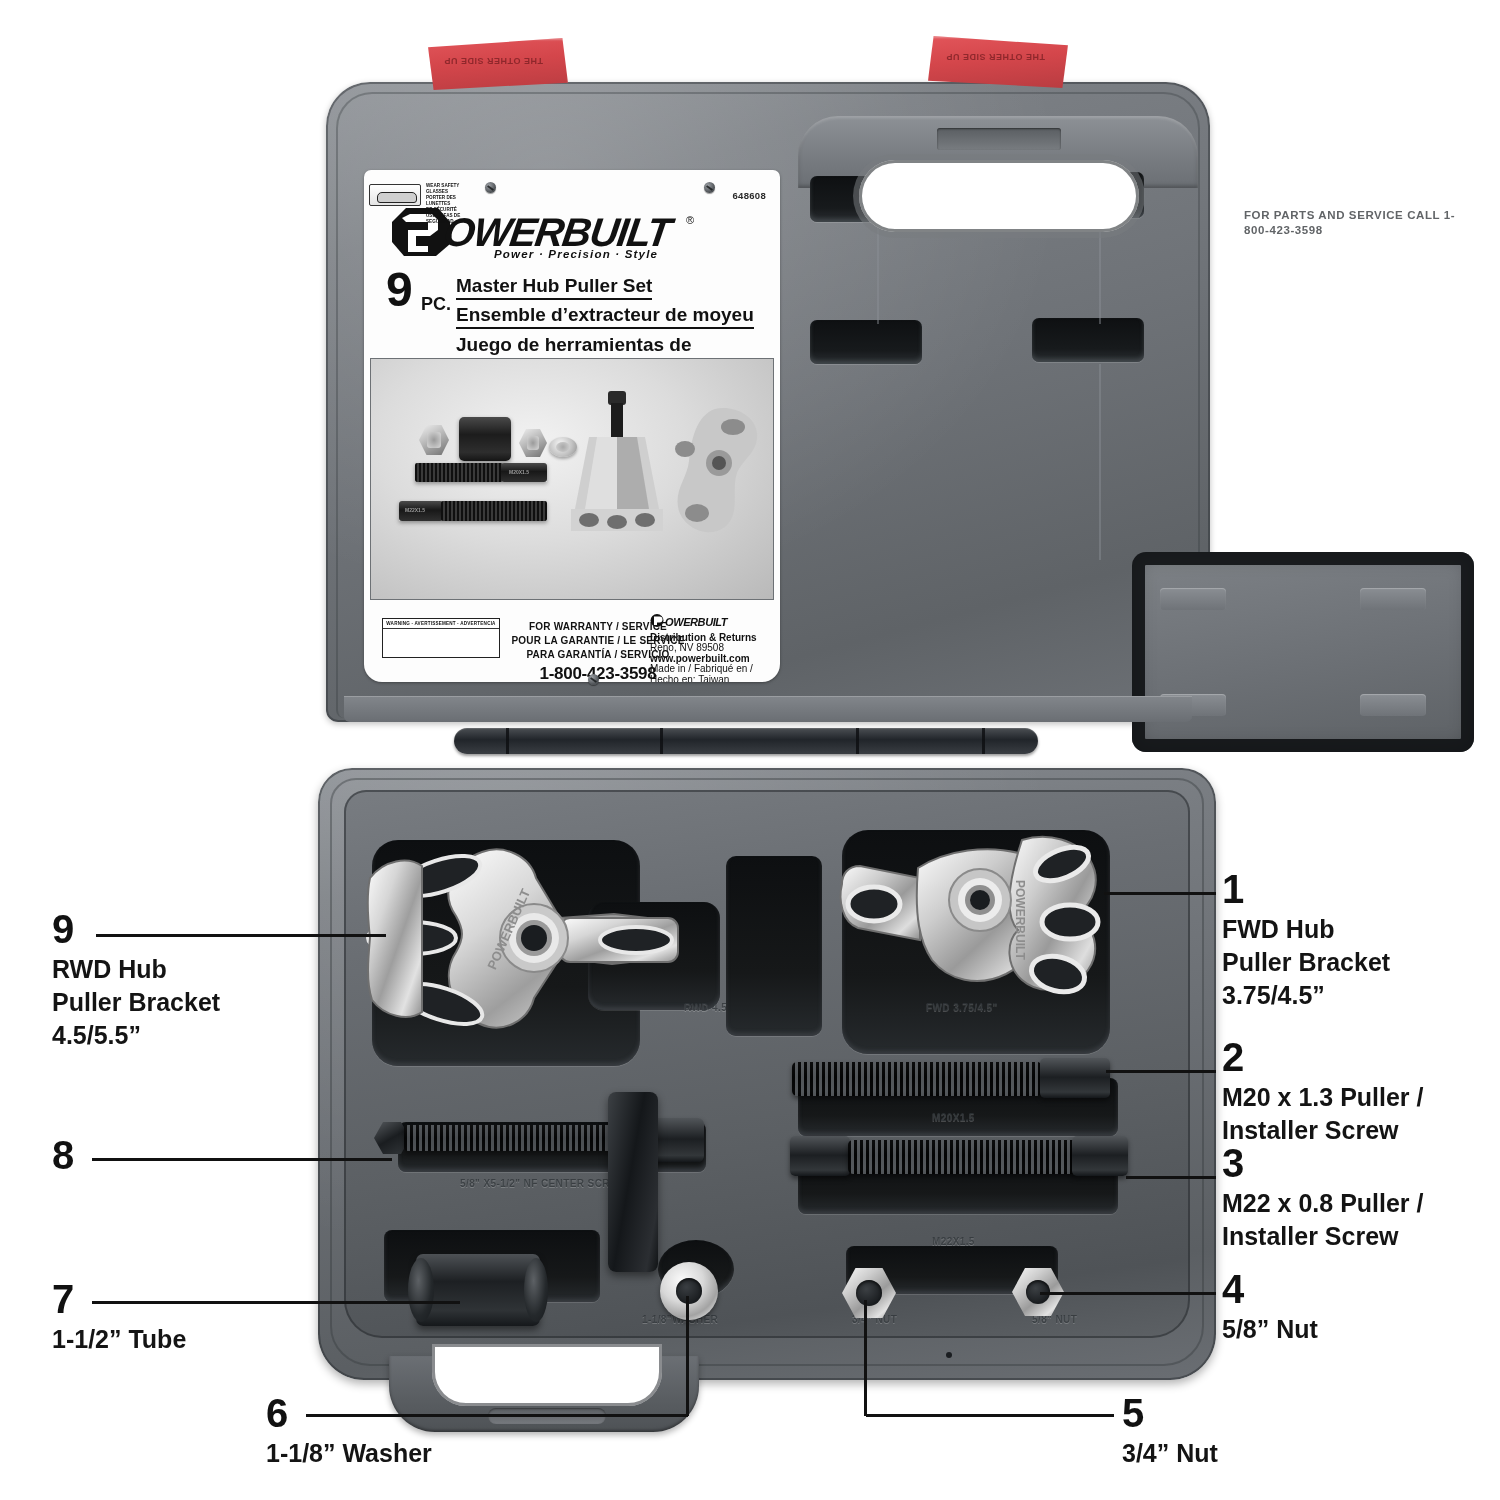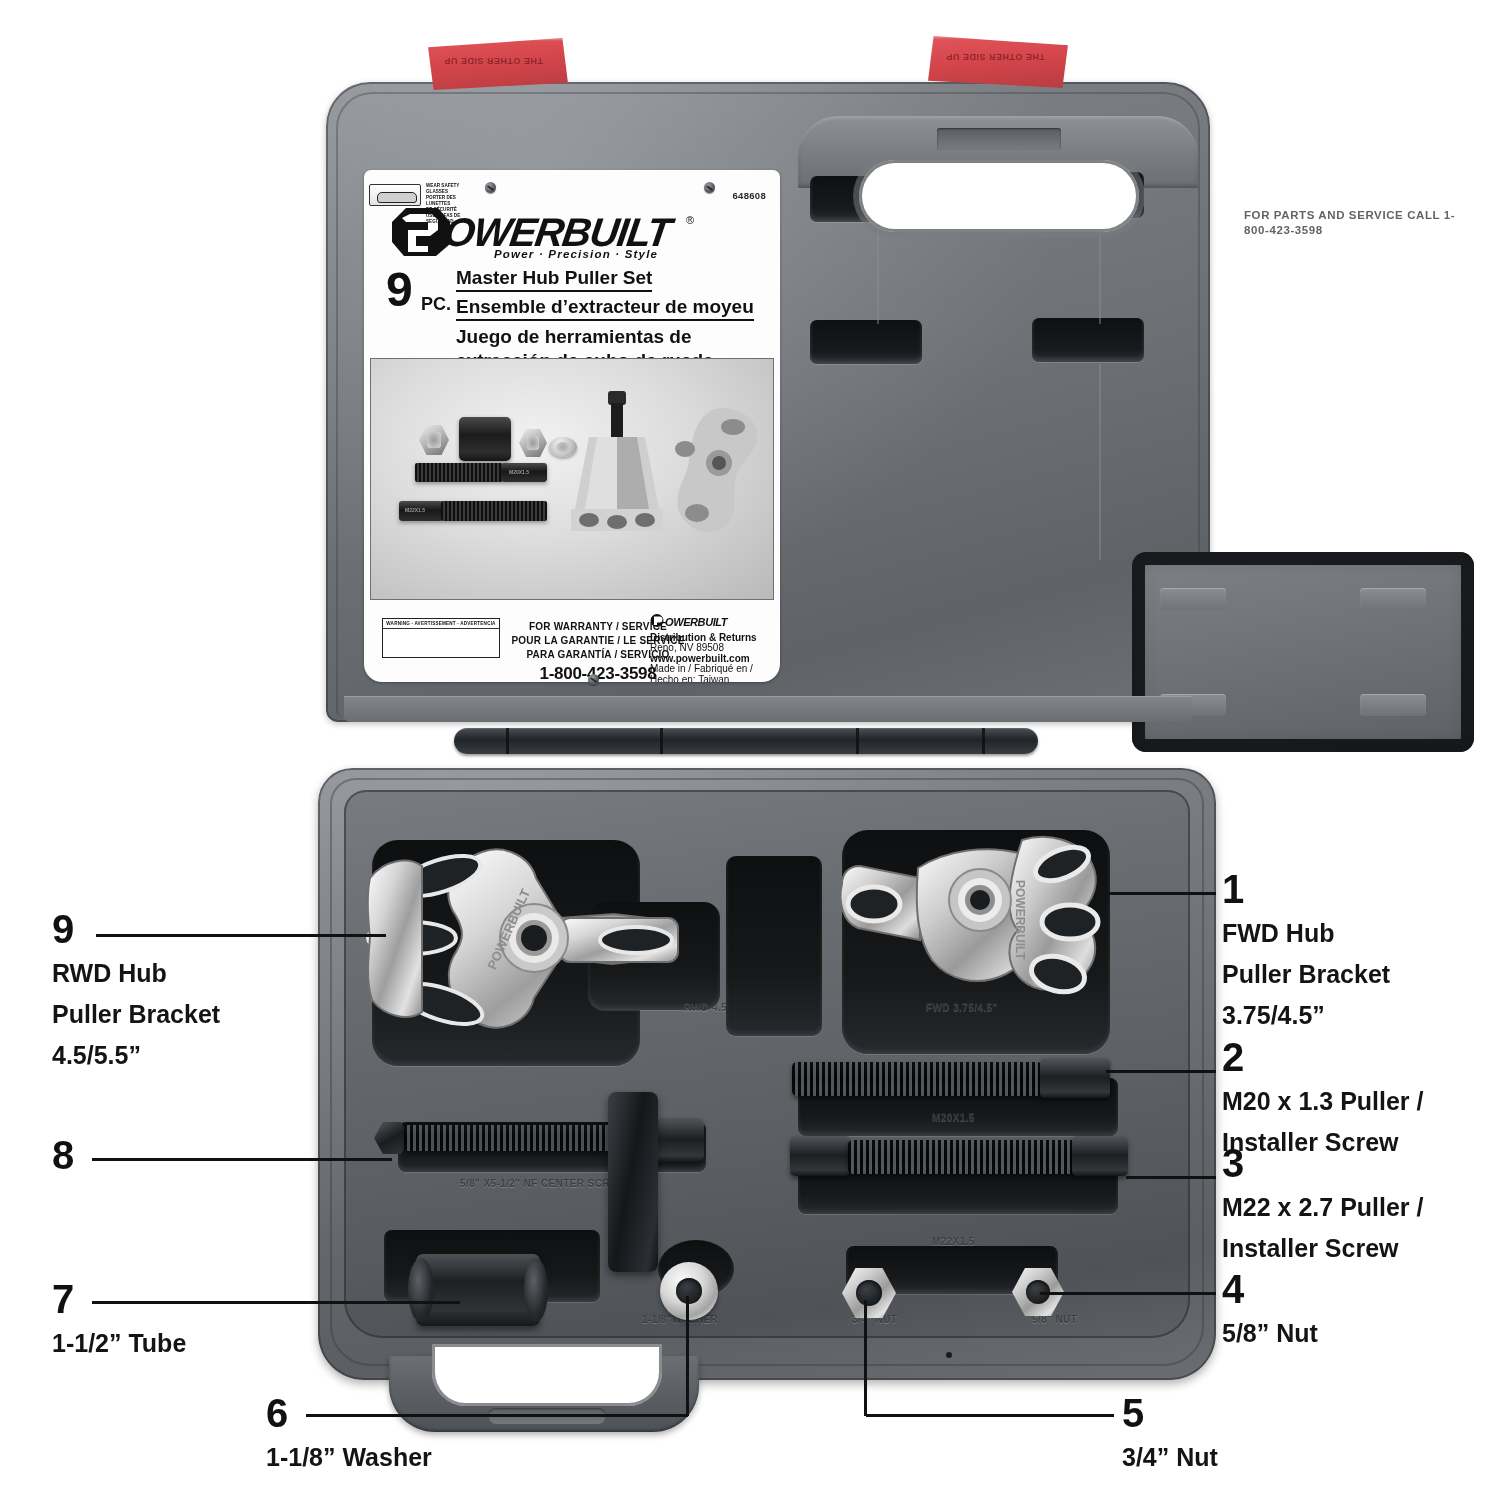--- a/index.html
+++ b/index.html
@@ -11,21 +11,21 @@
   }
   #stage { position: relative; width: 1500px; height: 1500px; }
 
   
   .callout { position: absolute; }
   .callout .num {
     font-weight: bold; font-size: 40px; line-height: 34px;
     color: #111; letter-spacing: -1px;
   }
   .callout .desc {
-    font-weight: bold; font-size: 25px; line-height: 41px;
+    font-weight: bold; font-size: 25px; line-height: 33px;
     color: #141414; white-space: pre-line; margin-top: 7px;
   }
   .callout.right { text-align: left; }
   .callout.left  { text-align: left; }
   .leader {
     position: absolute; background: #111; height: 3px;
   }
   .leader.v { width: 3px; height: auto; }
 
   
@@ -145,21 +145,21 @@
   }
   #pc-num {
     position:absolute; left: 22px; top: 96px;
     font-size: 48px; font-weight: bold; color:#111; line-height: 48px;
   }
   #pc-unit {
     position:absolute; left: 57px; top: 124px;
     font-size: 18px; font-weight: bold; color:#111;
   }
   .lang {
-    position:absolute; left: 92px; font-weight: bold; color:#111;
+    position:absolute; left: 92px; font-weight: bold; color:#111;margin-top:8px;
   }
   #lang-en { top: 97px;  font-size: 19px; border-bottom: 2px solid #111; padding-bottom:1px; }
   #lang-fr { top: 126px; font-size: 19px; border-bottom: 2px solid #111; padding-bottom:1px; }
   #lang-es { top: 155px; font-size: 19px; line-height: 24px; width: 300px; }
 
   #photo {
     position: absolute; left: 6px; top: 188px; width: 404px; height: 242px;
     background:
       radial-gradient(ellipse at 40% 35%, #f2f2f2 0%, #dcdcdc 45%, #b9b9b9 100%);
     border: 1px solid #6d7175;
@@ -693,21 +693,21 @@
 
   <div class="callout right" style="left:1222px;top:1040px;">
     <div class="num">2</div>
     <div class="desc">M20 x 1.3 Puller /
 Installer Screw</div>
   </div>
   <div class="leader" style="left:1106px;top:1070px;width:110px;"></div>
 
   <div class="callout right" style="left:1222px;top:1146px;">
     <div class="num">3</div>
-    <div class="desc">M22 x 2.7 Puller /
+    <div class="desc">M22 x 0.8 Puller /
 Installer Screw</div>
   </div>
   <div class="leader" style="left:1126px;top:1176px;width:90px;"></div>
 
   <div class="callout right" style="left:1222px;top:1272px;">
     <div class="num">4</div>
     <div class="desc">5/8” Nut</div>
   </div>
   <div class="leader" style="left:1040px;top:1292px;width:176px;"></div>
 

